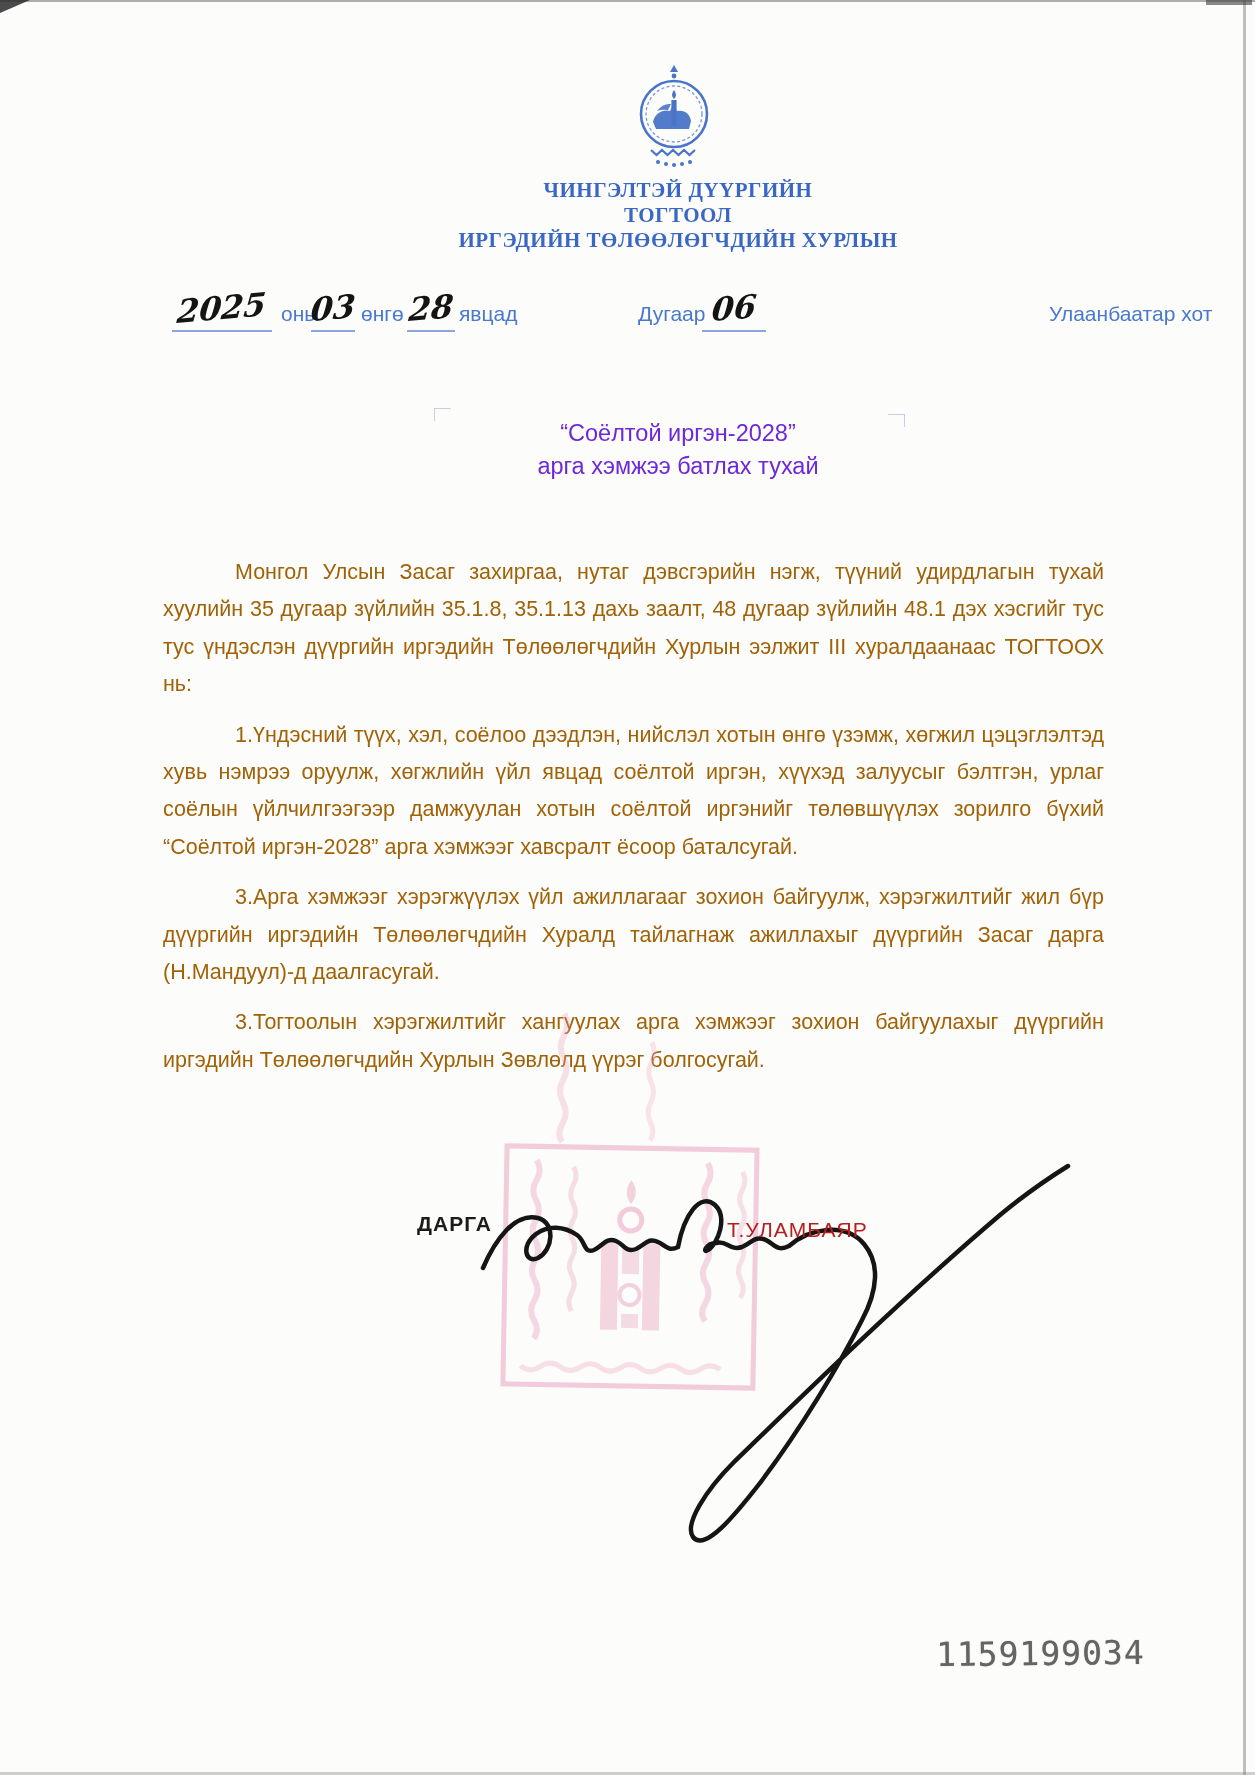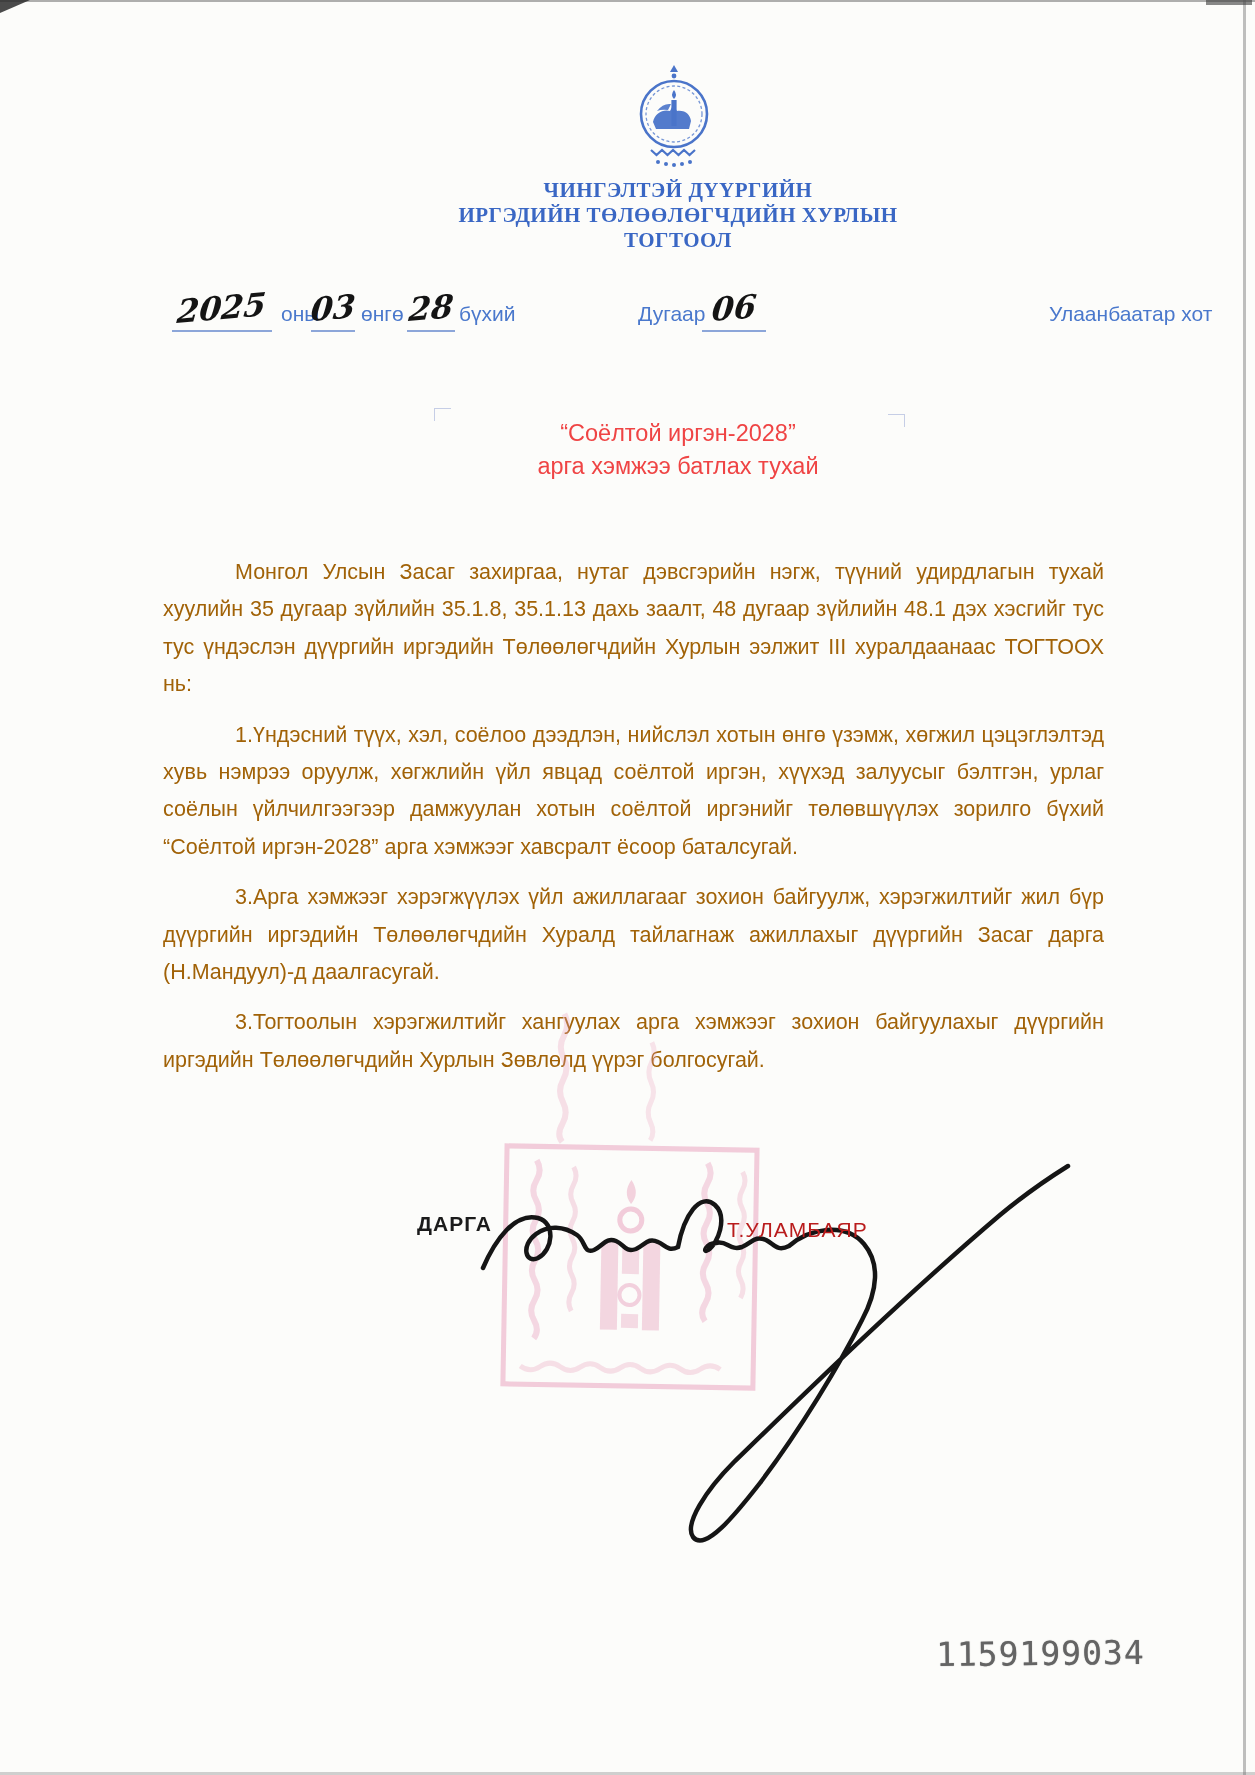--- a/index.html
+++ b/index.html
@@ -29,21 +29,21 @@
   
   .dl-lbl{position:absolute;font-size:21px;color:#4a78cc;}
   .blank{position:absolute;height:42px;border-bottom:2px solid #8ca6d9;text-align:center;}
   .hand{
     display:inline-block;font-family:"DejaVu Serif",serif;font-style:italic;font-weight:700;
     font-size:32px;color:#141414;transform:rotate(-5deg) skewX(-10deg);line-height:40px;
   }
 
   
   .title-block{position:absolute;left:453px;top:417px;width:450px;text-align:center;
-    font-size:23.5px;line-height:33px;color:#ef4444;}
+    font-size:23.5px;line-height:33px;color:#6d28d9;}
   .mark{position:absolute;width:16px;height:12px;opacity:.8;}
   .mark-l{left:434px;top:408px;border-left:1.5px solid #b9c3e2;border-top:1.5px solid #b9c3e2;}
   .mark-r{left:888px;top:414px;border-right:1.5px solid #b9c3e2;border-top:1.5px solid #b9c3e2;}
 
   
   .body-text{position:absolute;left:163px;top:554px;width:941px;}
   .body-text p{
     margin:0 0 13px 0;text-indent:72px;text-align:justify;
     font-size:21.5px;line-height:37.4px;color:#a16207;
   }
@@ -93,36 +93,36 @@
           <circle cx="37" cy="100" r="2" stroke="none"></circle>
         <circle cx="45" cy="101" r="2" stroke="none"></circle>
           <circle cx="53" cy="100" r="2" stroke="none"></circle>
         <circle cx="61" cy="98" r="2" stroke="none"></circle>
       </g>
     </svg>
   </div>
 
   <div class="org-header">
     <div>ЧИНГЭЛТЭЙ ДҮҮРГИЙН</div>
+    <div>ТОГТООЛ</div>
     <div>ИРГЭДИЙН ТӨЛӨӨЛӨГЧДИЙН ХУРЛЫН</div>
-    <div>ТОГТООЛ</div>
   </div>
 
   <span class="blank" style="left:172px;top:288px;width:100px;">
     <i class="hand">2025</i>
   </span>
   <span class="dl-lbl" style="left:281px;top:302px;">оны</span>
   <span class="blank" style="left:311px;top:288px;width:44px;">
     <i class="hand">03</i>
   </span>
   <span class="dl-lbl" style="left:361px;top:302px;">өнгө</span>
   <span class="blank" style="left:407px;top:288px;width:48px;">
     <i class="hand">28</i>
   </span>
-  <span class="dl-lbl" style="left:459px;top:302px;">бүхий</span>
+  <span class="dl-lbl" style="left:459px;top:302px;">явцад</span>
 
   <span class="dl-lbl" style="left:638px;top:302px;">Дугаар</span>
   <span class="blank" style="left:702px;top:288px;width:64px;">
     <i class="hand">06</i>
   </span>
 
   <span class="dl-lbl" style="left:1049px;top:302px;">Улаанбаатар хот</span>
 
   <div class="mark mark-l"></div>
   <div class="mark mark-r"></div>

